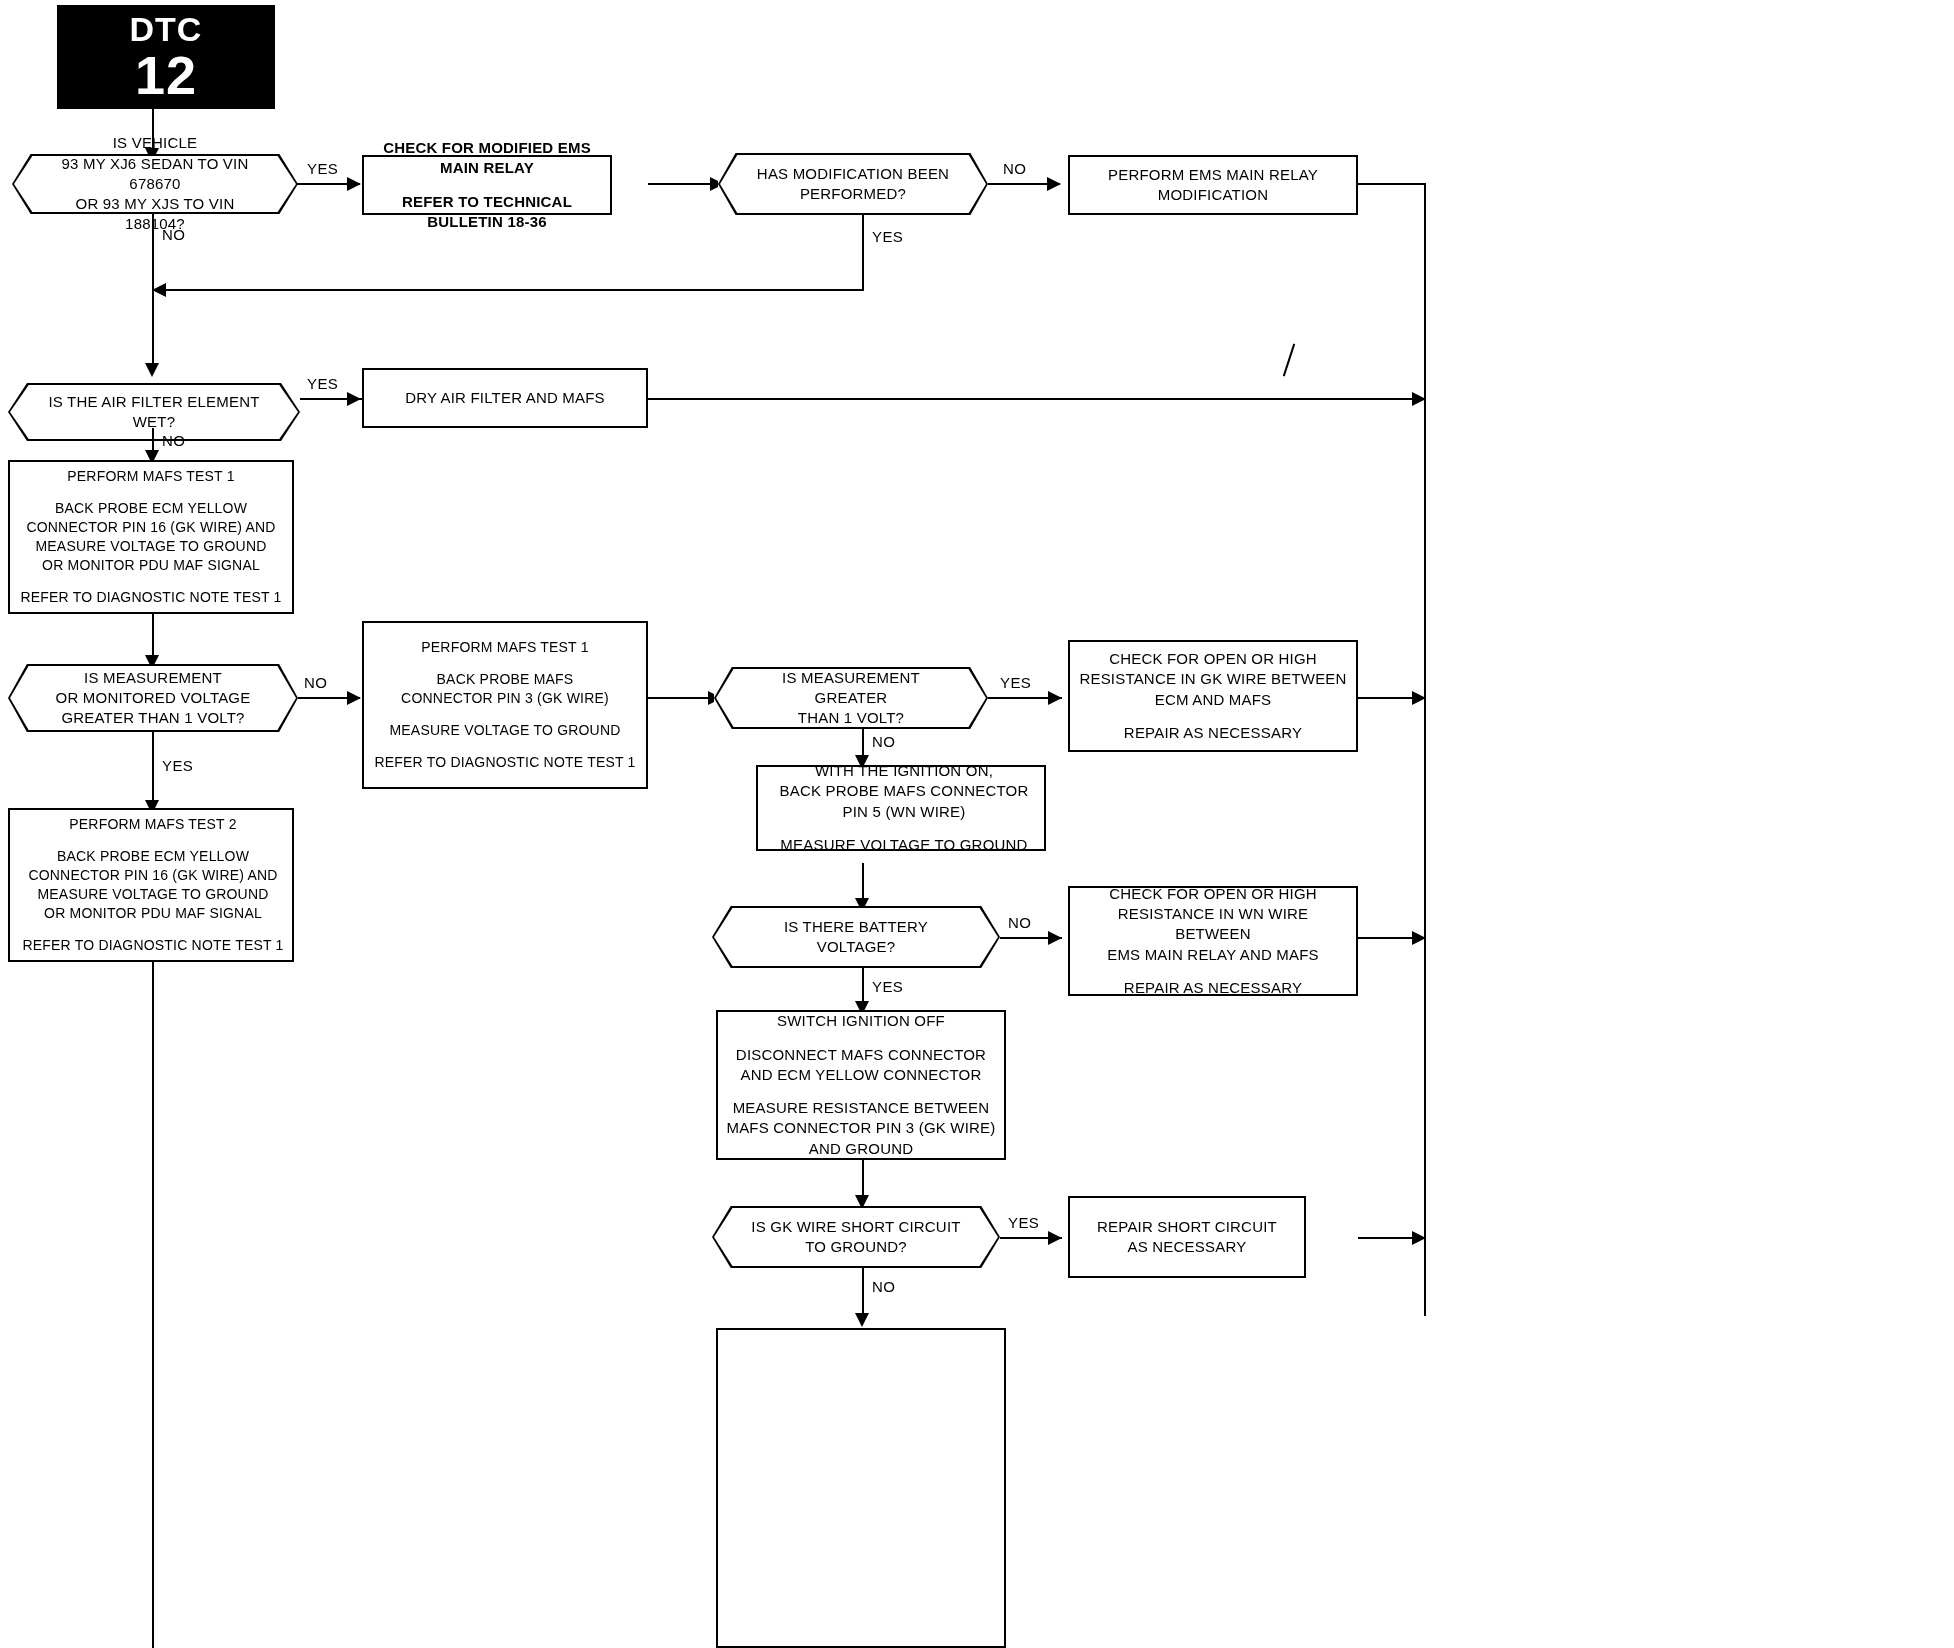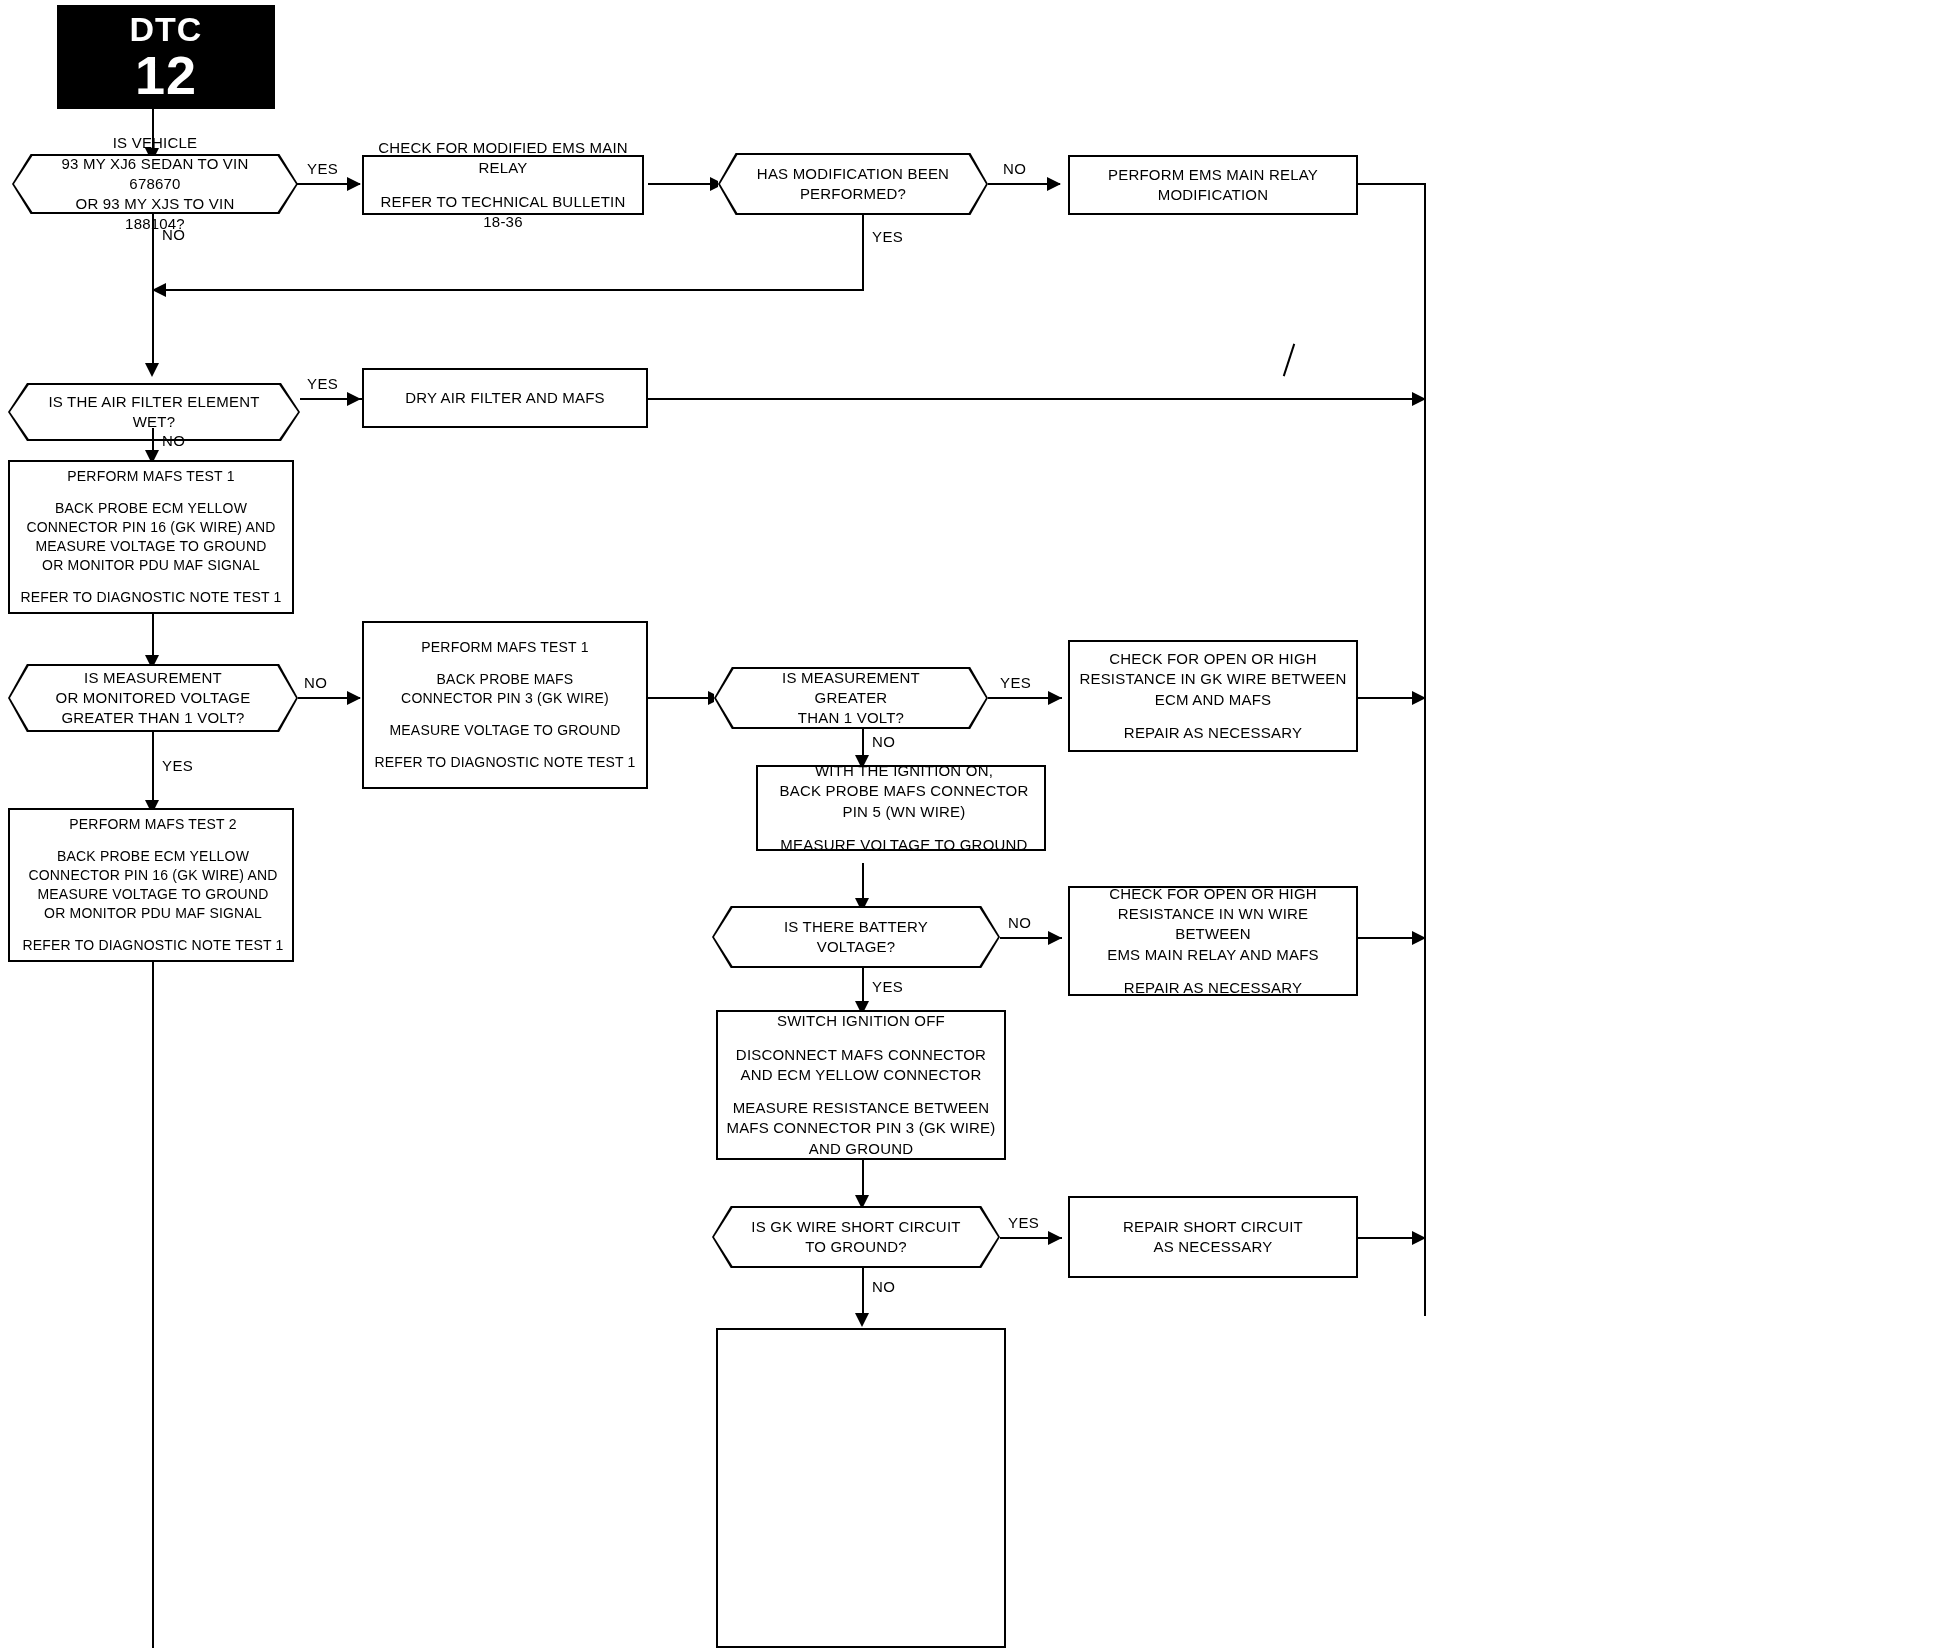--- a/index.html
+++ b/index.html
@@ -141,21 +141,21 @@
       <div>IS VEHICLE</div>
       <div>93 MY XJ6 SEDAN TO VIN 678670</div>
       <div>OR 93 MY XJS TO VIN 188104?</div>
     </div>
   </div>
 
   <div class="ln-h" style="left:297px; top:183px; width:63px;"></div>
   <div class="arw arw-r" style="left:347px; top:177px;"></div>
   <div class="elabel" style="left:307px; top:160px;">YES</div>
 
-  <div class="node box f15" style="left:362px; top:155px; width:282px; height:60px;">
+  <div class="node box f15" style="left:362px; top:155px; width:250px; height:60px;font-weight:bold;">
     <div class="para">
       <div>CHECK FOR MODIFIED EMS MAIN RELAY</div>
     </div>
     <div class="para">
       <div>REFER TO TECHNICAL BULLETIN 18-36</div>
     </div>
   </div>
 
   <div class="ln-h" style="left:648px; top:183px; width:75px;"></div>
   <div class="arw arw-r" style="left:710px; top:177px;"></div>
@@ -392,21 +392,21 @@
     <div class="txt">
       <div>IS GK WIRE SHORT CIRCUIT</div>
       <div>TO GROUND?</div>
     </div>
   </div>
 
   <div class="ln-h" style="left:1000px; top:1237px; width:62px;"></div>
   <div class="arw arw-r" style="left:1048px; top:1231px;"></div>
   <div class="elabel" style="left:1008px; top:1214px;">YES</div>
 
-  <div class="node box f15" style="left:1068px; top:1196px; width:290px; height:82px;">
+  <div class="node box f15" style="left:1068px; top:1196px; width:238px; height:82px;">
     <div class="para">
       <div>REPAIR SHORT CIRCUIT</div>
       <div>AS NECESSARY</div>
     </div>
   </div>
 
   <div class="ln-h" style="left:1358px; top:1237px; width:68px;"></div>
   <div class="arw arw-r" style="left:1412px; top:1231px;"></div>
 
   <div class="ln-v" style="left:862px; top:1268px; height:52px;"></div>

